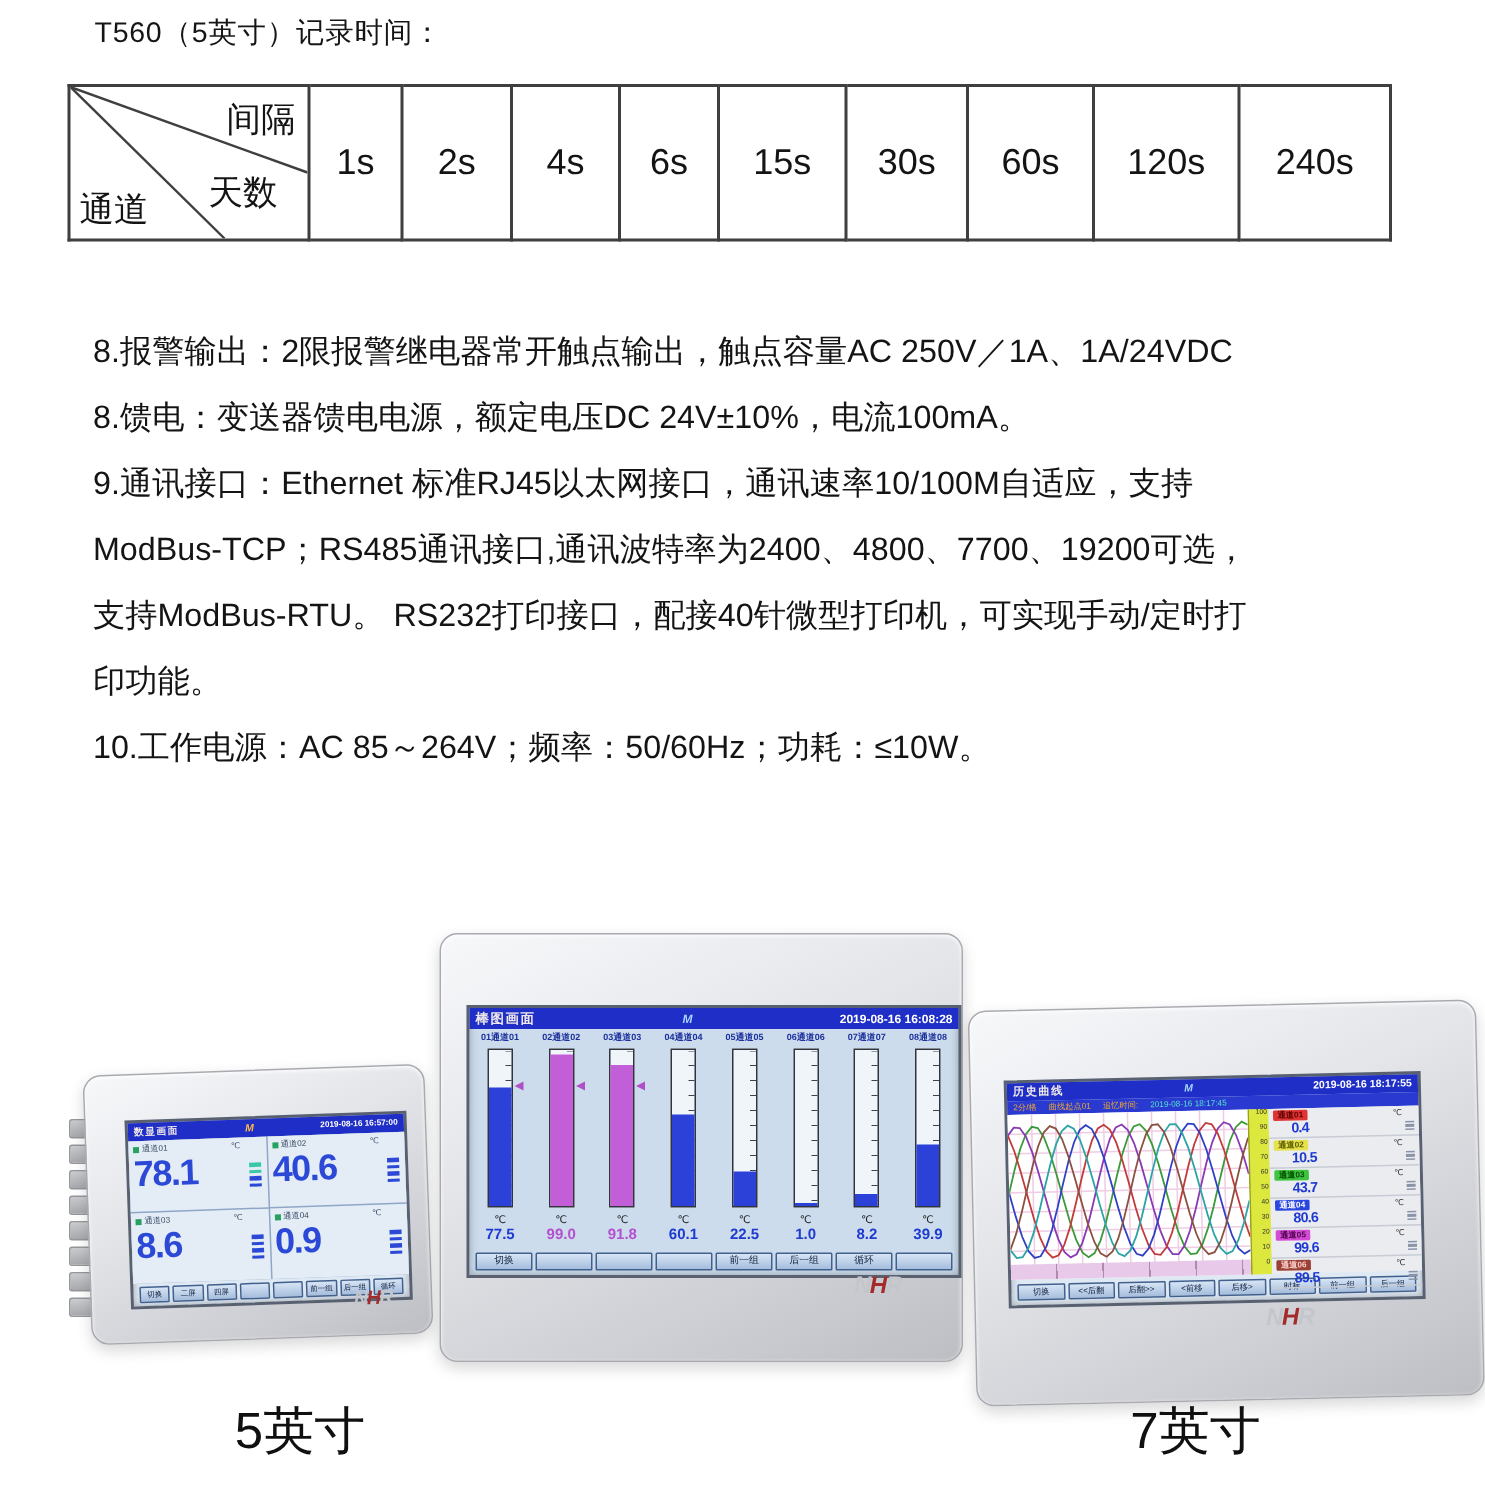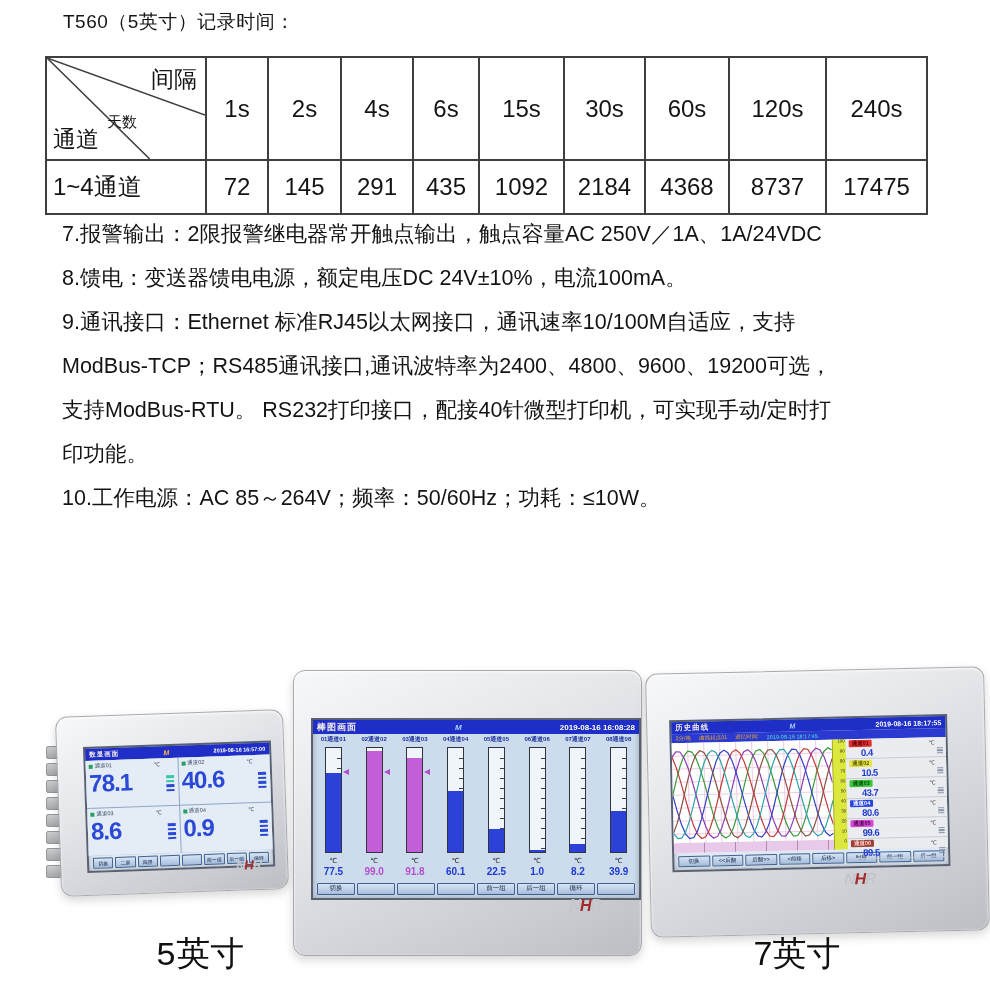--- a/index.html
+++ b/index.html
@@ -12,21 +12,21 @@
 
   
   table.rec-table{position:absolute;left:45px;top:56px;border-collapse:collapse;table-layout:fixed;}
   .rec-table th,.rec-table td{border:2px solid #3f3f3f;text-align:center;vertical-align:middle;
       font-weight:normal;font-size:24px;color:#141414;padding:0;}
   .rec-table .hrow th{height:101px;}
   .rec-table .vrow td{height:52px;}
   th.corner{position:relative;padding:0;}
   .corner svg{position:absolute;inset:0;width:100%;height:100%;}
   .corner-top{position:absolute;top:6px;right:8px;font-size:23px;}
-  .corner-mid{position:absolute;top:55px;left:60px;font-size:15px;}
+  .corner-mid{position:absolute;top:55px;left:92px;font-size:23px;}
   .corner-bottom{position:absolute;bottom:4px;left:6px;font-size:23px;}
   td.row-label{text-align:left;padding-left:6px;}
 
   
   .spec-list{position:absolute;left:62px;top:212px;width:900px;}
   .spec-line{font-size:21.5px;line-height:44px;white-space:nowrap;color:#141414;}
 
   
   .device{position:absolute;border-radius:12px;border:1px solid #a8aaaf;
       background:linear-gradient(155deg,#f7f8fa 0%,#e4e6ea 38%,#c9cbd0 82%,#bcbec3 100%);
@@ -58,21 +58,21 @@
   .q-dot{width:4px;height:4px;background:#28a060;display:inline-block;}
   .q-unit{margin-left:auto;margin-right:14px;}
   .q-value{font-size:24px;font-weight:bold;color:#2b49d6;line-height:1.15;letter-spacing:-1px;}
   .q-dashes{position:absolute;right:4px;top:17px;display:flex;flex-direction:column;gap:2px;}
   .q-dashes span{width:8px;height:2.5px;background:#2b49d6;display:block;}
   .q-cell:nth-child(1) .q-dashes span:nth-child(-n+2){background:#38c8a8;}
   #scr5 .scr-btn{height:9px;font-size:5px;}
   #dev5 .nhr{right:26px;bottom:17px;font-size:13px;}
 
   
-  #dev9{left:293px;top:622px;width:347px;height:284px;margin-top:48px;}
+  #dev9{left:293px;top:622px;width:347px;height:284px;}
   #scr9{left:17px;top:47px;width:326px;height:178px;background:#ccdcec;}
   #scr9 .scr-head{height:14px;font-size:9px;}
   #scr9 .scr-time{font-size:8px;text-align:center;}
   #scr9 .scr-logo{font-size:8px;}
   #d9-labels{height:11px;display:flex;align-items:center;}
   #d9-labels span{flex:1;text-align:center;font-size:6px;font-weight:bold;color:#1b2f9e;}
   #d9-bars{height:112px;display:flex;}
   .bar-col{flex:1;display:flex;justify-content:center;padding-top:2px;}
   .well{width:15px;height:104px;background:#f0f5fa;border:1px solid #30343c;position:relative;}
   .well .ticks{position:absolute;right:0;top:1px;bottom:1px;width:4px;
@@ -110,21 +110,21 @@
   .p-unit{margin-left:auto;margin-right:8px;color:#333;}
   .p-val{font-size:9.5px;font-weight:bold;color:#1f3ad0;margin-left:12px;letter-spacing:-0.5px;}
   .p-dashes{position:absolute;right:3px;bottom:3px;display:flex;flex-direction:column;gap:1px;}
   .p-dashes span{width:6px;height:1.5px;background:#8a94a8;display:block;}
   #scr7 .scr-btns{height:13px;}
   #scr7 .scr-btn{height:9px;font-size:5.5px;}
   #dev7 .nhr{right:112px;bottom:44px;font-size:16px;}
 
   
   .caption{position:absolute;top:931px;width:170px;text-align:center;font-size:34px;color:#101010;}
-  #cap5{left:115px;font-family:Liberation Mono, monospace;} #cap9{left:422px;} #cap7{left:712px;}
+  #cap5{left:115px;} #cap9{left:422px;} #cap7{left:712px;}
 </style>
 </head>
 <body>
 
 <div class="page">
 
   <div class="page-title">T560（5英寸）记录时间：</div>
 
   <table class="rec-table">
     <colgroup>
@@ -153,40 +153,28 @@
     <th>1s</th>
           <th>2s</th>
           <th>4s</th>
           <th>6s</th>
           <th>15s</th>
           <th>30s</th>
           <th>60s</th>
           <th>120s</th>
           <th>240s</th>
         </tr>
-    <tr class="vrow" id="tbody-row">
-      <td class="row-label">1~4通道</td>
-    <td>72</td>
-          <td>145</td>
-          <td>291</td>
-          <td>435</td>
-          <td>1092</td>
-          <td>2184</td>
-          <td>4368</td>
-          <td>8737</td>
-          <td>17475</td>
-        </tr>
   </tbody>
     </table>
 
   <div class="spec-list" id="spec-list">
-      <div class="spec-line">7.报警输出：2限报警继电器常开触点输出，触点容量AC 250V／1A、1A/24VDC</div>
+      <div class="spec-line">8.报警输出：2限报警继电器常开触点输出，触点容量AC 250V／1A、1A/24VDC</div>
       <div class="spec-line">8.馈电：变送器馈电电源，额定电压DC 24V±10%，电流100mA。</div>
       <div class="spec-line">9.通讯接口：Ethernet 标准RJ45以太网接口，通讯速率10/100M自适应，支持</div>
-      <div class="spec-line">ModBus-TCP；RS485通讯接口,通讯波特率为2400、4800、9600、19200可选，</div>
+      <div class="spec-line">ModBus-TCP；RS485通讯接口,通讯波特率为2400、4800、7700、19200可选，</div>
       <div class="spec-line">支持ModBus-RTU。 RS232打印接口，配接40针微型打印机，可实现手动/定时打</div>
       <div class="spec-line">印功能。</div>
       <div class="spec-line">10.工作电源：AC 85～264V；频率：50/60Hz；功耗：≤10W。</div>
     </div>
 
   <div class="fins">
     <div class="fin"></div>
     <div class="fin"></div>
     <div class="fin"></div>
     <div class="fin"></div>

